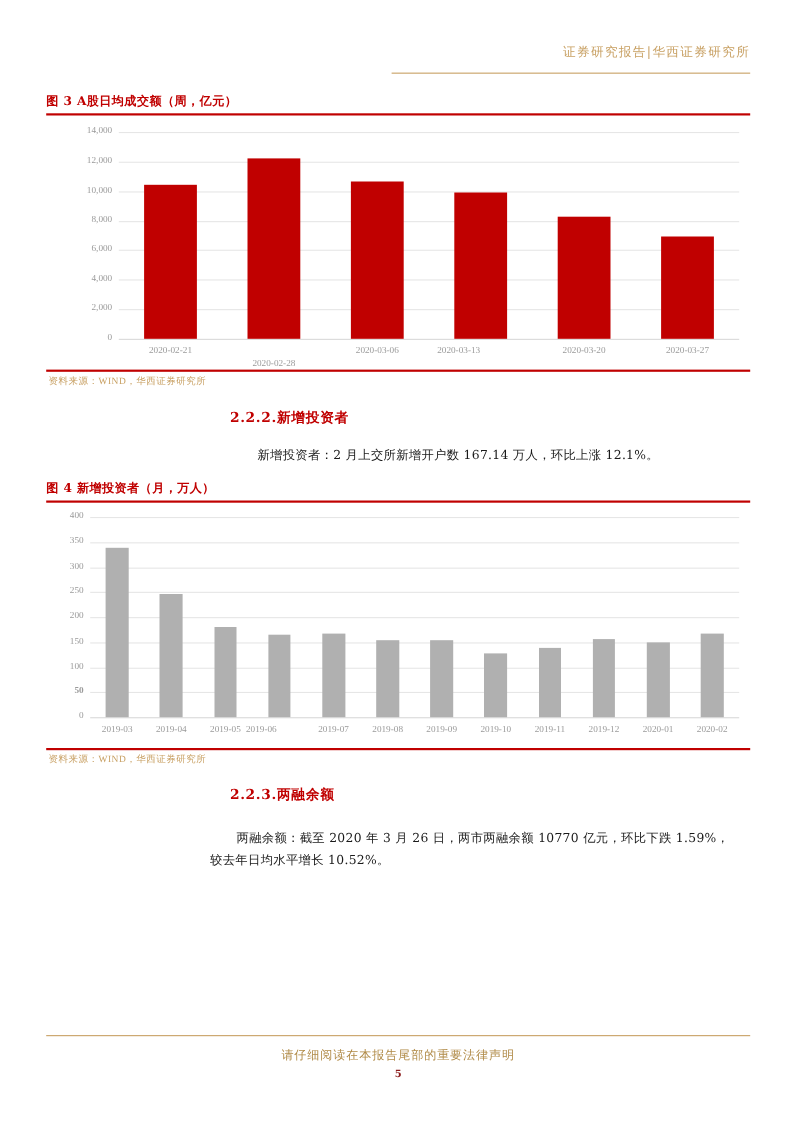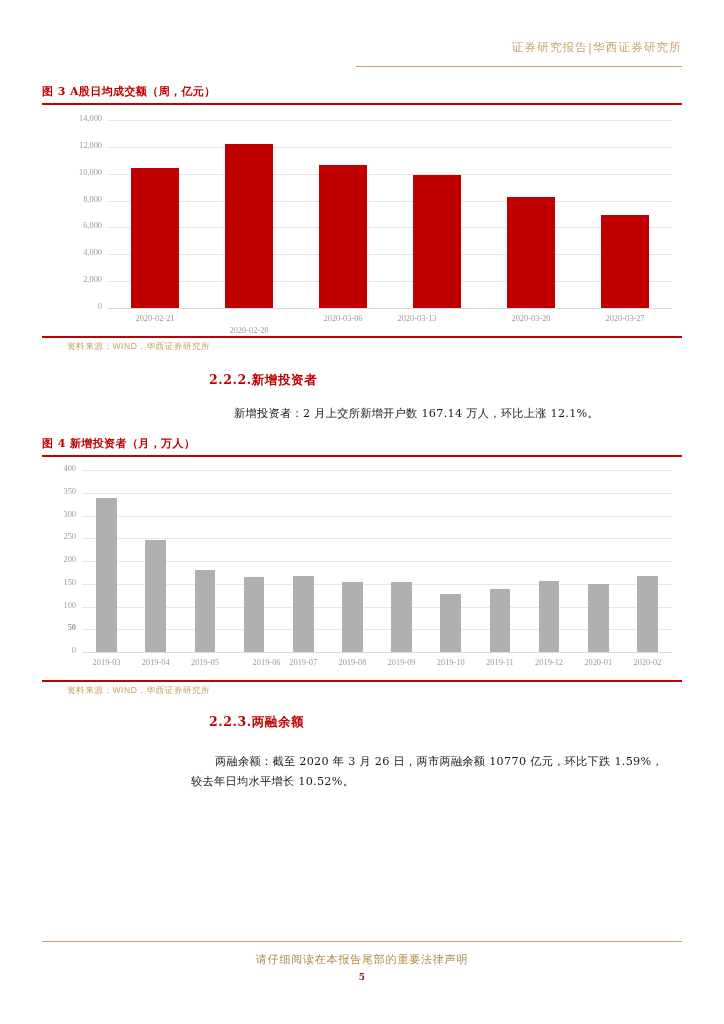--- a/index.html
+++ b/index.html
@@ -30,22 +30,22 @@
            letter-spacing:1.05px;margin-top:3px;}
   .hdr-right{position:absolute;right:42px;top:40px;font-family:"DejaVu Serif",serif;
              font-size:11.5px;color:#c8a063;letter-spacing:1.2px;white-space:nowrap;}
   .hdr-rule{position:absolute;left:356px;top:66px;width:326px;height:1px;background:#c8a063;}
 
   
   .fig-title{position:absolute;font-family:"DejaVu Serif",serif;font-size:11px;
              color:#c00000;font-weight:bold;letter-spacing:.4px;white-space:nowrap;}
   .fig-rule{position:absolute;height:2px;background:#c00000;}
   .fig-srcrule{position:absolute;height:1.6px;background:#c00000;}
-  .fig-src{position:absolute;font-family:Liberation Sans, sans-serif;font-size:8.6px;
-           color:#c8a063;letter-spacing:.5px;white-space:nowrap;margin-left:23px;}
+  .fig-src{position:absolute;font-family:Liberation Serif, serif;font-size:8.6px;
+           color:#c8a063;letter-spacing:.5px;white-space:nowrap;}
 
   
   .chart{position:absolute;}
   .plot{position:absolute;left:0;top:0;right:0;bottom:0;}
   .gridline{position:absolute;height:1px;background:#e6e6e6;}
   .ylab{position:absolute;font-family:"Liberation Serif",serif;font-size:8.4px;
         color:#9a9a9a;text-align:right;white-space:nowrap;}
   .xlab{position:absolute;font-family:"Liberation Serif",serif;font-size:8.4px;
         color:#9a9a9a;text-align:center;white-space:nowrap;}
   .bar{position:absolute;bottom:0;}
@@ -147,21 +147,21 @@
       <div class="bar bar-gray" style="left: 300.092px; width: 20.65px; height: 69.615px; bottom: 28px;"></div>
       <div class="bar bar-gray" style="left: 349.258px; width: 20.65px; height: 70.07px; bottom: 28px;"></div>
       <div class="bar bar-gray" style="left: 398.425px; width: 20.65px; height: 57.785px; bottom: 28px;"></div>
       <div class="bar bar-gray" style="left: 447.592px; width: 20.65px; height: 63.245px; bottom: 28px;"></div>
       <div class="bar bar-gray" style="left: 496.758px; width: 20.65px; height: 70.525px; bottom: 28px;"></div>
       <div class="bar bar-gray" style="left: 545.925px; width: 20.65px; height: 68.25px; bottom: 28px;"></div>
       <div class="bar bar-gray" style="left: 595.092px; width: 20.65px; height: 75.985px; bottom: 28px;"></div>
       <div class="xlab" style="left: 40px; width: 49.1667px; top: 196px;">2019-03</div>
       <div class="xlab" style="left: 89.1667px; width: 49.1667px; top: 196px;">2019-04</div>
       <div class="xlab" style="left: 138.333px; width: 49.1667px; top: 196px;">2019-05</div>
-      <div class="xlab" style="left: 200px; width: 49.1667px; top: 196px;">2019-06</div>
+      <div class="xlab" style="left: 171px; width: 49.1667px; top: 196px;">2019-06</div>
       <div class="xlab" style="left: 236.667px; width: 49.1667px; top: 196px;">2019-07</div>
       <div class="xlab" style="left: 285.833px; width: 49.1667px; top: 196px;">2019-08</div>
       <div class="xlab" style="left: 335px; width: 49.1667px; top: 196px;">2019-09</div>
       <div class="xlab" style="left: 384.167px; width: 49.1667px; top: 196px;">2019-10</div>
       <div class="xlab" style="left: 433.333px; width: 49.1667px; top: 196px;">2019-11</div>
       <div class="xlab" style="left: 482.5px; width: 49.1667px; top: 196px;">2019-12</div>
       <div class="xlab" style="left: 531.667px; width: 49.1667px; top: 196px;">2020-01</div>
       <div class="xlab" style="left: 580.833px; width: 49.1667px; top: 196px;">2020-02</div>
     </div>
 

